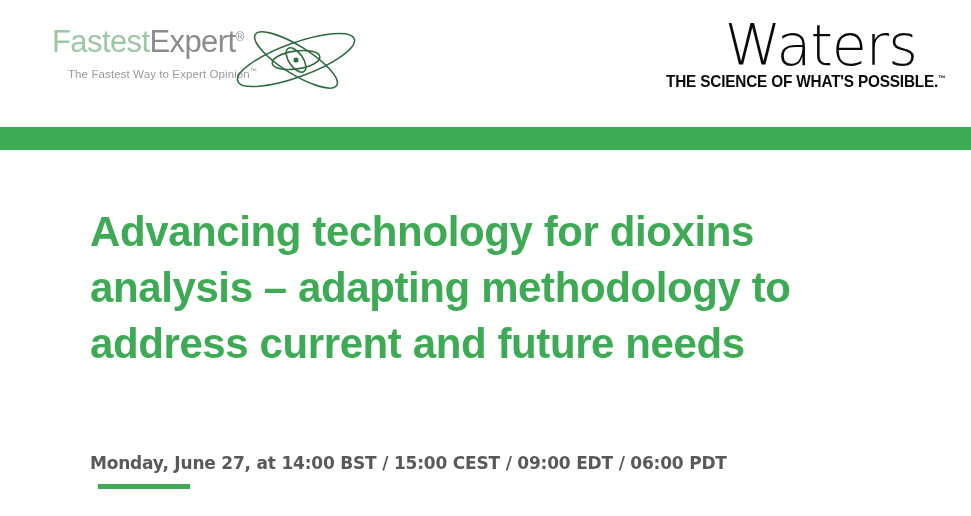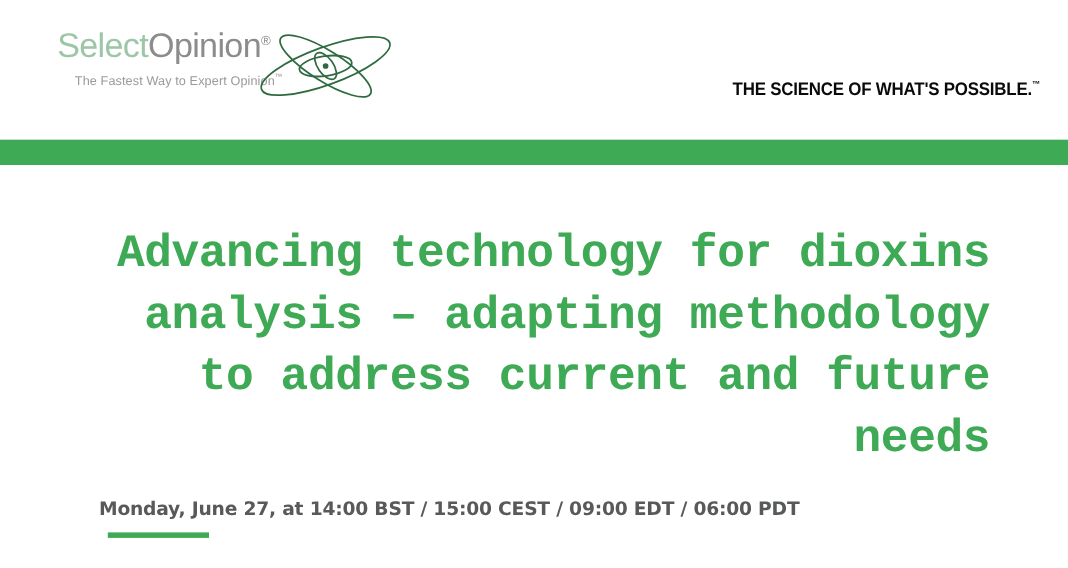--- a/index.html
+++ b/index.html
@@ -143,27 +143,26 @@
     height: 366px;
     background: #ffffff;
   }
 
   .title {
     position: absolute;
     left: 90px;
     top: 54px;
     width: 810px;
     margin: 0;
-    font-family: Liberation Mono, monospace;
+    font-family: Liberation Sans, sans-serif;
     font-size: 42px;
     font-weight: 700;
     color: #3faa55;
     line-height: 1.33;
     letter-spacing: -0.4px;
-    text-align: right;
   }
 
   .date-line {
     position: absolute;
     left: 90px;
     top: 303px;
     font-family: "DejaVu Sans", sans-serif;
     font-size: 17px;
     font-weight: 700;
     color: #58595b;
@@ -182,37 +181,38 @@
 </style>
 </head>
 <body>
 
 <div class="slide">
 
   <div class="header">
 
     <div class="ss-logo">
       <div class="ss-wordmark">
-        <span class="ss-select">Select</span><span class="ss-science">Opinion</span><span class="ss-reg">®</span>
+        <span class="ss-select">Fastest</span><span class="ss-science">Expert</span><span class="ss-reg">®</span>
       </div>
       <div class="ss-tagline">
         <span>The Fastest Way to Expert Opinion</span><span class="ss-tm">™</span>
       </div>
       <svg class="ss-atom" viewBox="0 0 140 84">
         <g fill="none" stroke="#2f6b41" stroke-width="1.6">
           <ellipse cx="70" cy="42" rx="62" ry="17" transform="rotate(-20 70 42)"></ellipse>
           <ellipse cx="70" cy="42" rx="48" ry="14" transform="rotate(32 70 42)"></ellipse>
           <ellipse cx="70" cy="42" rx="24" ry="9" transform="rotate(-8 70 42)"></ellipse>
           <ellipse cx="70" cy="42" rx="14" ry="7" transform="rotate(55 70 42)"></ellipse>
         </g>
         <circle cx="70" cy="42" r="2.6" fill="#2f6b41"></circle>
       </svg>
     </div>
 
     <div class="waters-logo">
+      <div class="waters-wordmark">Waters</div>
       <div class="waters-tagline">
         <span>THE SCIENCE OF WHAT'S POSSIBLE.</span><span class="w-tm">™</span>
       </div>
     </div>
   </div>
 
   <div class="green-bar"></div>
 
   <div class="content">
     <h1 class="title">Advancing technology for dioxins analysis – adapting methodology to address current and future needs</h1>

